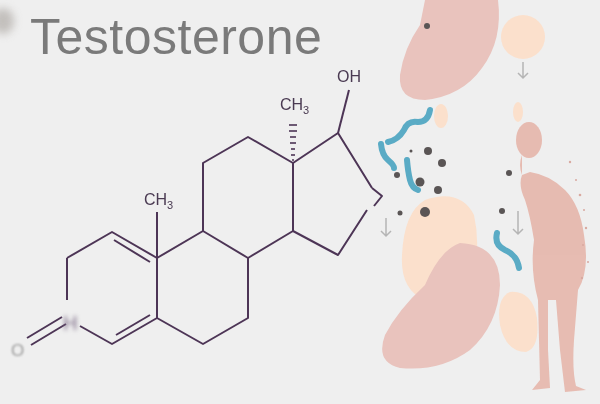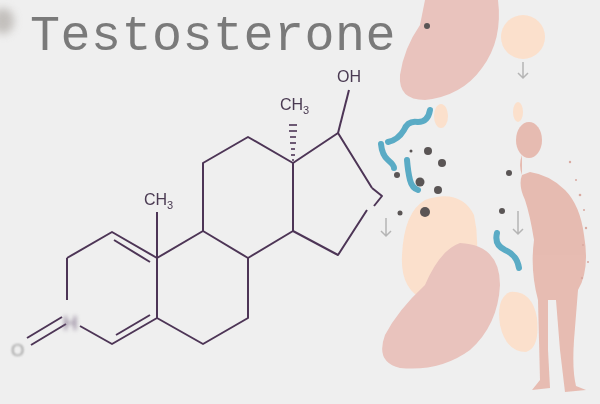--- a/index.html
+++ b/index.html
@@ -1,17 +1,17 @@
 <!DOCTYPE html>
 <html><head>
 <meta charset="utf-8">
 <style>
   html, body { margin: 0; padding: 0; }
   body { width: 600px; height: 404px; overflow: hidden; background: #efefef; position: relative; font-family: "Liberation Sans", sans-serif; }
-  .title { position: absolute; left: 30px; top: 12px; font-family: Liberation Mono, monospace; font-size: 50px; color: #7a7a7a; letter-spacing: 0.5px; line-height: 1; }
+  .title { position: absolute; left: 30px; top: 12px; font-family: Liberation Sans, sans-serif; font-size: 50px; color: #7a7a7a; letter-spacing: 0.5px; line-height: 1; }
   .blur-spot { position: absolute; left: -8px; top: 8px; width: 22px; height: 26px; border-radius: 50%; background: #b8b4b0; filter: blur(4px); opacity: 0.8; }
   svg.main { position: absolute; left: 0; top: 0; }
   .lbl { font-family: "Liberation Sans", sans-serif; fill: #4a3a52; }
 </style>
 </head>
 <body>
 
 <div class="blur-spot"></div>
 <div class="title">Testosterone</div>
 

